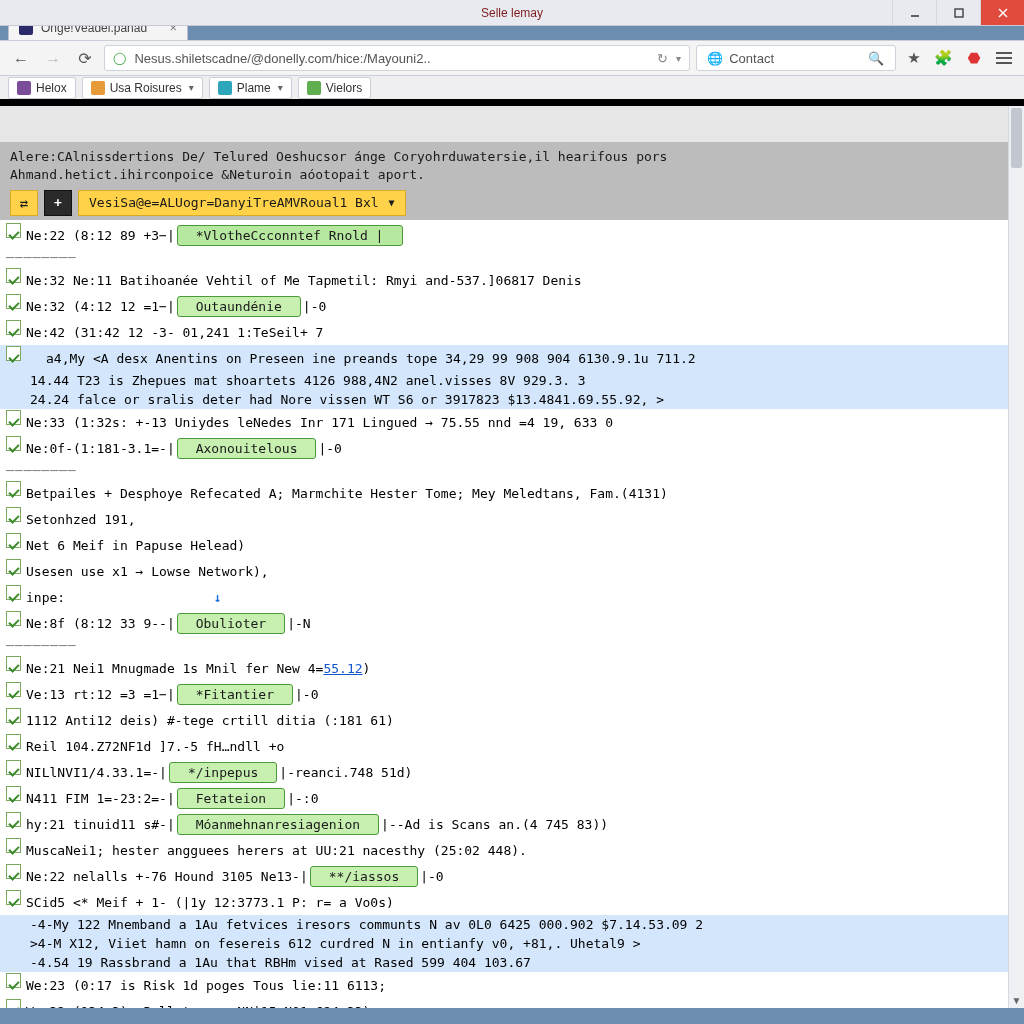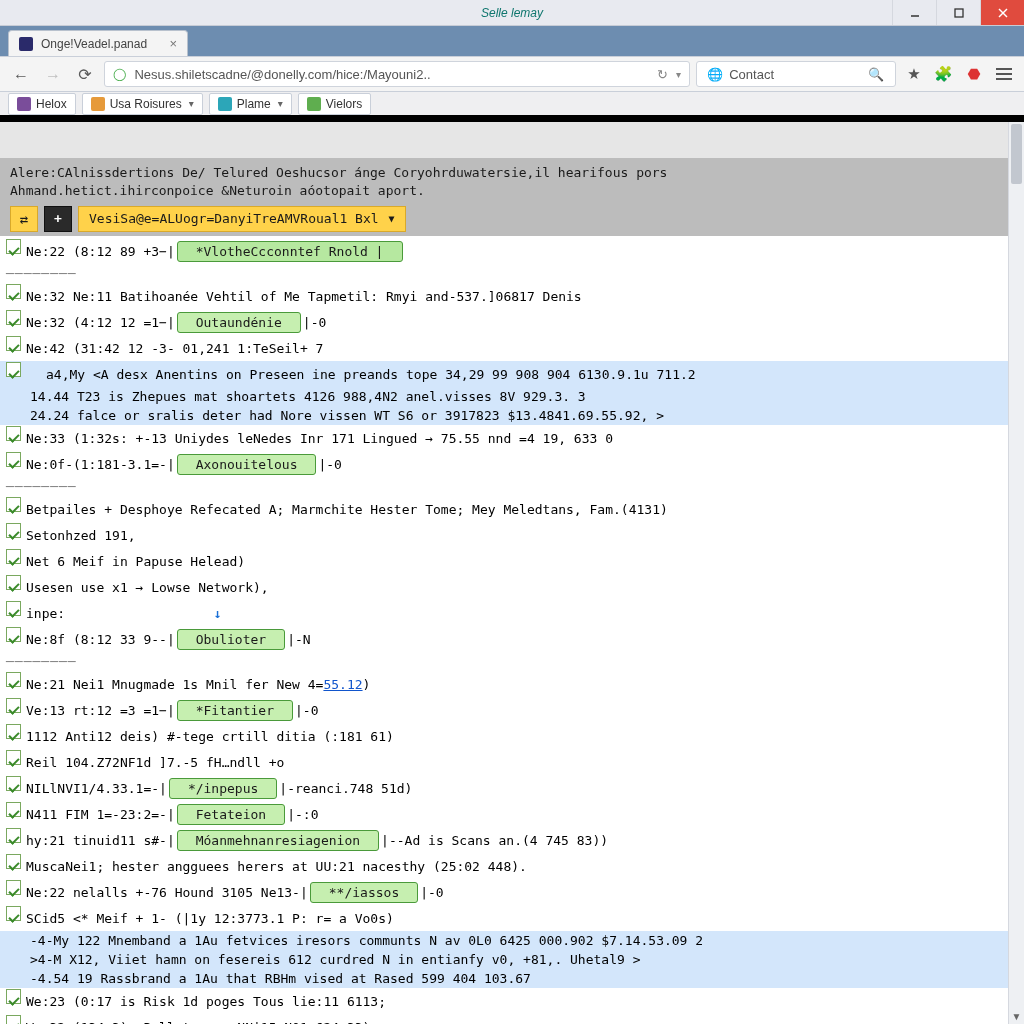--- a/index.html
+++ b/index.html
@@ -1,28 +1,28 @@
 <!DOCTYPE html>
 <html><head>
 <meta charset="utf-8">
 <style>
   * { box-sizing: border-box; margin: 0; padding: 0; }
   html, body { width: 1024px; height: 1024px; overflow: hidden; font-family: "Segoe UI", Tahoma, sans-serif; }
   body { background: #6d8db0; }
 
   
   .titlebar { height: 26px; background: #e8eaf0; display:flex; align-items:center; position:relative; border-bottom:1px solid #c7ccd6;}
-  .titlebar .title { position:absolute; left:50%; transform:translateX(-50%); font-size:12px; color:#0f766e;font-style:italic;}
+  .titlebar .title { position:absolute; left:50%; transform:translateX(-50%); font-size:12px; color:#7f1d1d;}
   .win-btns { position:absolute; right:0; top:0; height:100%; display:flex;}
   .win-btn { width:44px; height:100%; display:flex; align-items:center; justify-content:center; font-size:13px; color:#333; border-left:1px solid #d5d8df;}
   .win-btn.close{ background:#e04b3e; color:#fff;}
   .win-btn svg{width:10px;height:10px;}
 
   
-  .tabstrip{ height:30px; background:#6d8db0; display:flex; align-items:flex-end; padding-left:8px;}
+  .tabstrip{ height:14px; background:#6d8db0; display:flex; align-items:flex-end; padding-left:8px;}
   .btab{ background:#f4f4f4; border:1px solid #b8c1cd; border-bottom:none; border-radius:4px 4px 0 0; height:26px; display:flex; align-items:center; padding:0 10px; gap:8px; font-size:12px; color:#444; min-width:180px;}
   .btab .fav{width:14px;height:14px;background:#2a2a6a;border-radius:2px;}
   .btab .x{color:#777;font-size:13px;margin-left:auto;}
 
   
   .addr-row{ height:36px; background:#f4f4f4; border-top:1px solid #c9cfd9; border-bottom:1px solid #c9cfd9; display:flex; align-items:center; padding:0 8px; gap:6px;}
   .navbtn{ width:26px; height:26px; border:none; background:transparent; color:#5a5a5a; font-size:16px; display:flex;align-items:center;justify-content:center;}
   .navbtn:disabled{color:#bfbfbf;}
   .omnibox{ flex:1; height:26px; border:1px solid #cfd4dc; border-radius:3px; background:#fff; display:flex; align-items:center; padding:0 8px; gap:8px; font-size:13px; color:#555;}
   .omnibox .lock{color:#4caf50;font-size:12px;}

